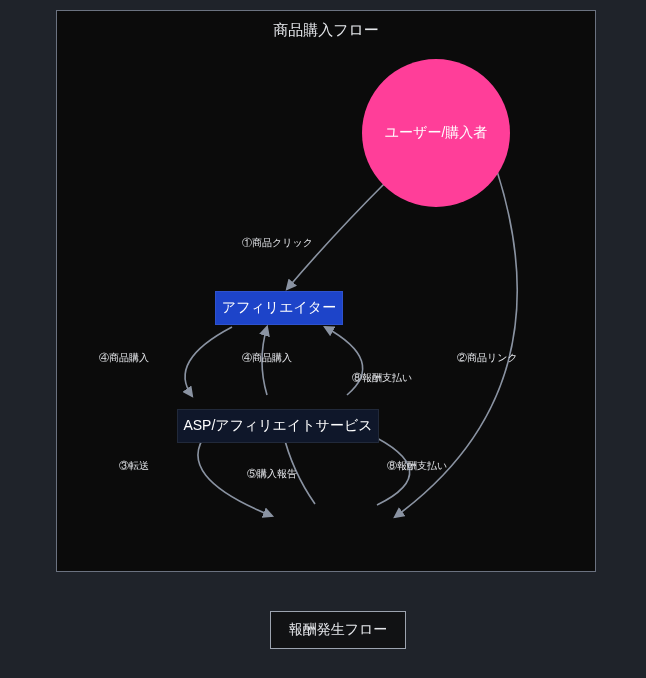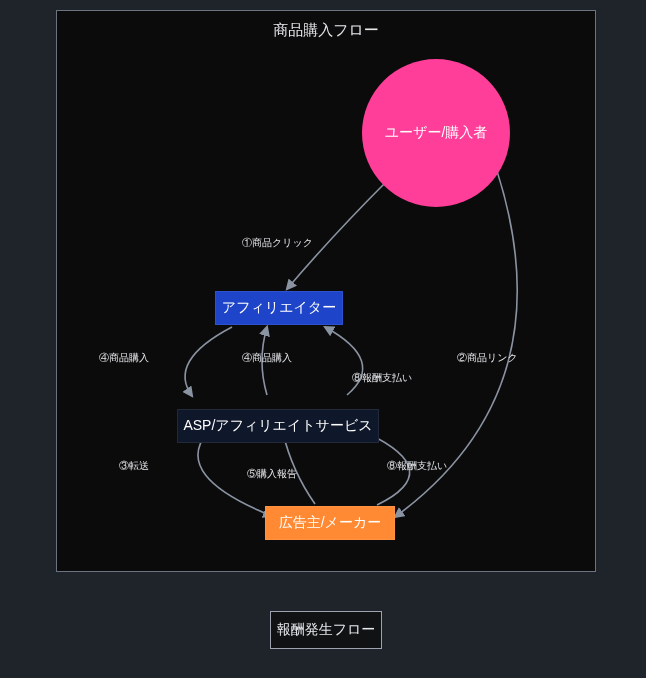--- a/index.html
+++ b/index.html
@@ -77,21 +77,21 @@
   .edge-label {
     position: absolute;
     color: #e5e7eb;
     font-size: 10px;
     white-space: nowrap;
   }
   .btn2 {
     position: absolute;
     left: 270px;
     top: 611px;
-    width: 112px;
+    width: 136px;
     height: 38px;
     background: #111214;
     border: 1px solid #9ca3af;
     color: #e5e7eb;
     font-size: 14px;
     display: flex;
     align-items: center;
     justify-content: center;
   }
 </style>
@@ -123,21 +123,20 @@
 
       <path d="M 320 494 Q 390 460 310 422" marker-end="url(#arrow)"></path>
 
       <path d="M 290 384 Q 330 350 268 316" marker-end="url(#arrow)"></path>
     </g>
   </svg>
 
   <div class="node user">ユーザー/購入者</div>
   <div class="node affiliator">アフィリエイター</div>
   <div class="node asp">ASP/アフィリエイトサービス</div>
-  <div class="node advertiser">広告主/メーカー</div>
 
   <div class="edge-label" style="left:185px; top:225px;">①商品クリック</div>
   <div class="edge-label" style="left:42px;  top:340px;">④商品購入</div>
   <div class="edge-label" style="left:62px;  top:448px;">③転送</div>
   <div class="edge-label" style="left:400px; top:340px;">②商品リンク</div>
   <div class="edge-label" style="left:190px; top:448px;margin-top:8px;">⑤購入報告</div>
   <div class="edge-label" style="left:185px; top:340px;">④商品購入</div>
   <div class="edge-label" style="left:330px; top:448px;">⑧報酬支払い</div>
   <div class="edge-label" style="left:295px; top:360px;">⑧報酬支払い</div>
 </div>

